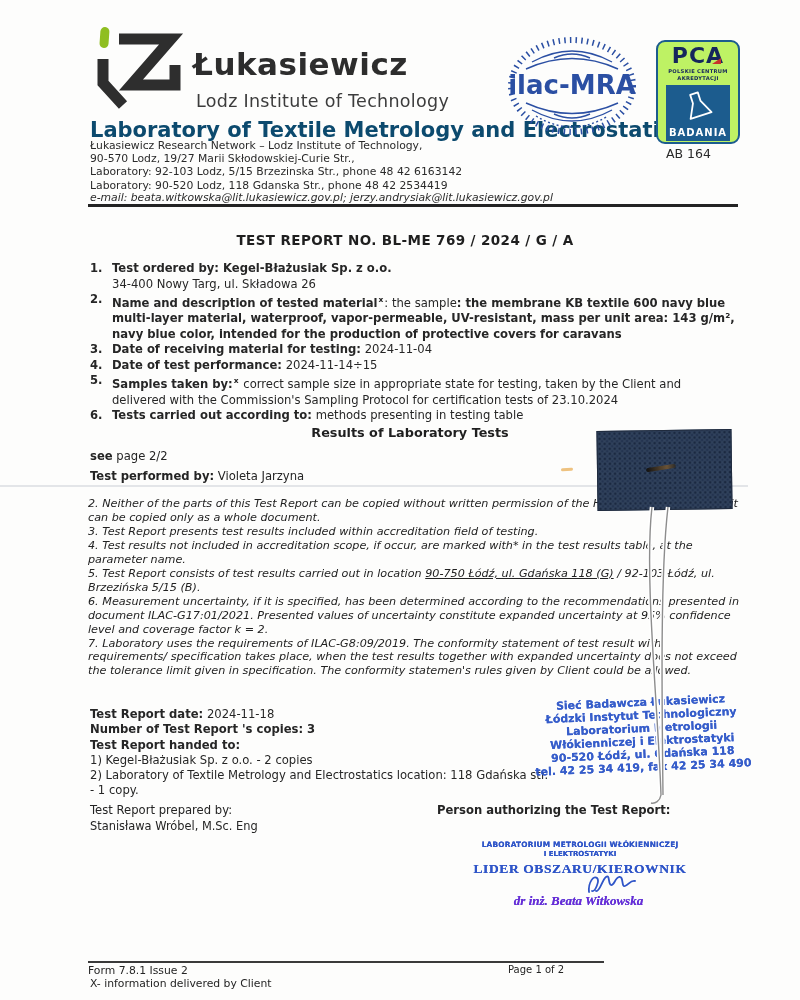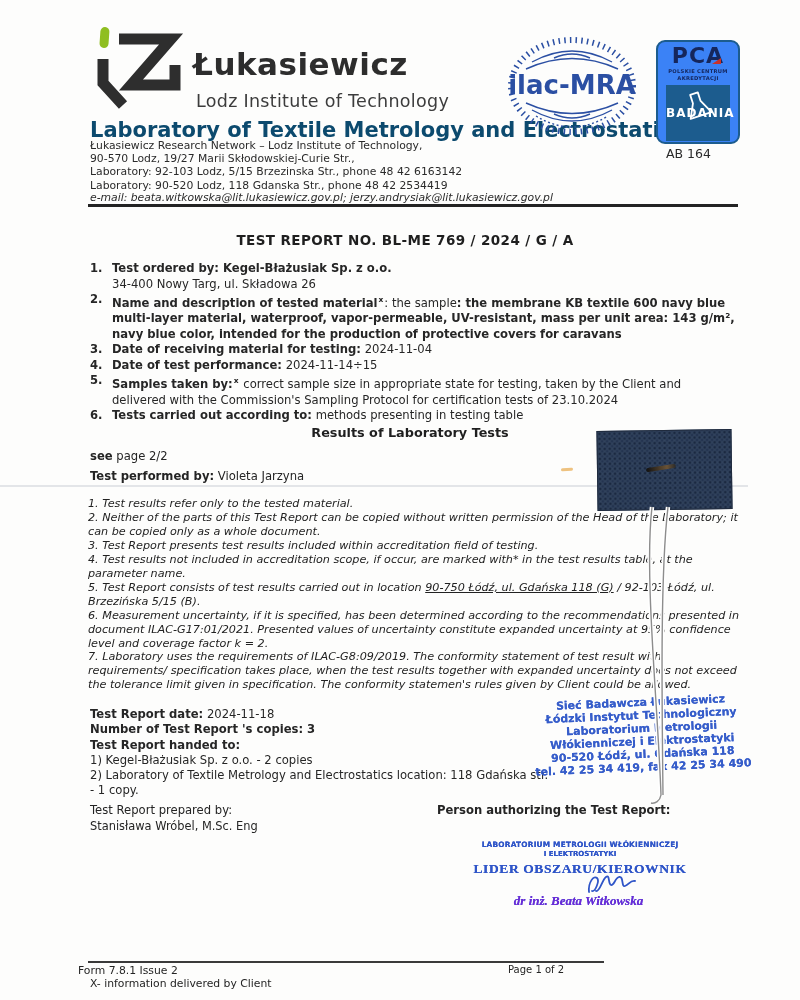--- a/index.html
+++ b/index.html
@@ -13,26 +13,26 @@
   .brand{left:193px;top:46px;font-size:31px;font-weight:bold;color:#2d2d2d;letter-spacing:0.5px;}
   .brand-sub{left:196px;top:91px;font-size:17.5px;color:#3c3c3c;letter-spacing:0.3px;}
   .lab-name{left:90px;top:118px;font-size:21px;font-weight:bold;color:#0c4a6e;}
   .addr{left:90px;top:139px;font-size:10.8px;line-height:13.2px;color:#2a2a2a;}
   .email{left:90px;top:191px;font-size:10.8px;font-style:italic;color:#2a2a2a;}
   .hr-top{left:88px;top:204px;width:650px;height:3px;background:#232323;}
 
   
   .ilac{left:506px;top:36px;}
   .pca{left:656px;top:40px;width:84px;height:104px;border:2px solid #1c5c8e;border-radius:9px;
-       background:#3b82f6;text-align:center;box-sizing:border-box;}
+       background:#bef264;text-align:center;box-sizing:border-box;}
   .pca-acronym{font-size:22px;font-weight:bold;color:#15265c;letter-spacing:1px;line-height:24px;margin-top:2px;position:relative;}
   .pca-red{position:absolute;right:17px;top:16px;width:0;height:0;border-left:9px solid transparent;border-bottom:6px solid #c8332b;}
   .pca-small{font-size:5.2px;font-weight:bold;color:#15265c;line-height:6.5px;letter-spacing:0.3px;}
   .pca-square{margin:4px auto 0;width:64px;height:56px;background:#1c5c8e;position:relative;}
-  .pca-badania{position:absolute;bottom:21px;width:100%;text-align:center;font-size:12px;font-weight:bold;color:#fff;letter-spacing:1px;}
+  .pca-badania{position:absolute;bottom:3px;width:100%;text-align:center;font-size:10px;font-weight:bold;color:#fff;letter-spacing:1px;}
   .ab164{left:666px;top:146px;font-size:12.5px;color:#2a2a2a;}
 
   
   .title{left:0;top:232px;width:810px;text-align:center;font-size:13.5px;font-weight:bold;letter-spacing:0.4px;color:#1f1f1f;}
   .list{left:90px;top:261px;width:648px;font-size:11.6px;line-height:15.5px;color:#262626;}
   .li{position:relative;padding-left:22px;}
   .num{position:absolute;left:0;top:0;font-weight:bold;}
 
   .results-heading{left:0;top:425px;width:820px;text-align:center;font-size:12.8px;font-weight:bold;color:#1f1f1f;}
   .see-line{left:90px;top:449px;font-size:11.6px;}
@@ -66,21 +66,21 @@
   .stamp2{left:458px;top:840px;width:244px;text-align:center;color:#2f55c8;z-index:2;}
   .stamp2-l1{font-size:7.4px;font-weight:bold;letter-spacing:0.2px;line-height:9.5px;text-shadow:0 0 0.4px #2f55c8;}
   .stamp2-l2{font-size:7px;font-weight:bold;line-height:9px;text-shadow:0 0 0.4px #2f55c8;}
   .stamp2-l3{font-family:"Liberation Serif",serif;font-size:13.5px;font-weight:bold;letter-spacing:0.6px;line-height:16px;margin-top:2px;text-shadow:0 0 0.4px #2f55c8;}
   .signature{left:586px;top:872px;z-index:2;}
   .auth-name{left:486px;top:893px;width:185px;text-align:center;font-family:"Liberation Serif",serif;
     font-size:13px;font-weight:bold;font-style:italic;color:#6d28d9;z-index:2;text-shadow:0 0 0.4px #2f55c8;}
 
   
   .hr-bottom{left:88px;top:961px;width:516px;height:2px;background:#3a3a3a;}
-  .form-line{left:78px;top:964px;font-size:10.8px;}
+  .form-line{left:88px;top:964px;font-size:10.8px;}
   .x-note{left:90px;top:977px;font-size:10.8px;}
   .page-num{left:508px;top:964px;font-size:10px;text-align:right;}
 </style>
 </head>
 <body>
 
 <div class="page">
 
   <div class="abs" style="left:88px;top:26px;">
     <svg width="98" height="94" viewBox="0 0 98 94">
@@ -176,21 +176,20 @@
   <div class="abs artifact"></div>
   <svg class="abs thread" width="110" height="305" viewBox="0 0 110 305">
     <path d="M54,2 C46,70 60,200 63,290" stroke="#ffffff" stroke-width="4.5" fill="none"></path>
     <path d="M70,2 C62,70 64,200 65,290" stroke="#ffffff" stroke-width="4.5" fill="none"></path>
     <path d="M54,2 C46,70 60,200 63,290" stroke="#8d8d8d" stroke-width="1.4" fill="none"></path>
     <path d="M70,2 C62,70 64,200 65,290" stroke="#8d8d8d" stroke-width="1.4" fill="none"></path>
     <path d="M63,290 c-1,6 -6,9 -10,8" stroke="#8d8d8d" stroke-width="1.4" fill="none"></path>
   </svg>
 
   <div class="abs notes">
-    <p>1.  Test results refer only to the tested material.</p>
     <p>2.  Neither of the parts of this Test Report can be copied without written permission of the Head of the Laboratory; it can be copied only as a whole document.</p>
     <p>3.  Test Report presents test results included within accreditation  field of testing.</p>
     <p>4.  Test results not included in accreditation scope, if occur, are marked with* in the test results table, at the parameter name.</p>
     <p><span>5.  Test Report consists of test results carried out in location </span><span class="ul">90-750 Łódź, ul. Gdańska 118 (G)</span><span> / 92-103 Łódź, ul. Brzezińska 5/15 (B).</span></p>
     <p>6.  Measurement uncertainty, if it is specified, has been determined according to the recommendations presented in document ILAC-G17:01/2021. Presented values of uncertainty constitute expanded uncertainty at 95% confidence level  and coverage factor k = 2.</p>
     <p>7.  Laboratory uses the requirements of ILAC-G8:09/2019. The conformity statement of test result with requirements/ specification takes place, when the test results together with expanded uncertainty does not exceed the tolerance limit given in specification. The conformity statemen's rules given by Client could be allowed.</p>
   </div>
 
   <div class="abs meta">
     <div><span class="b">Test Report date:</span><span> 2024-11-18</span></div>

